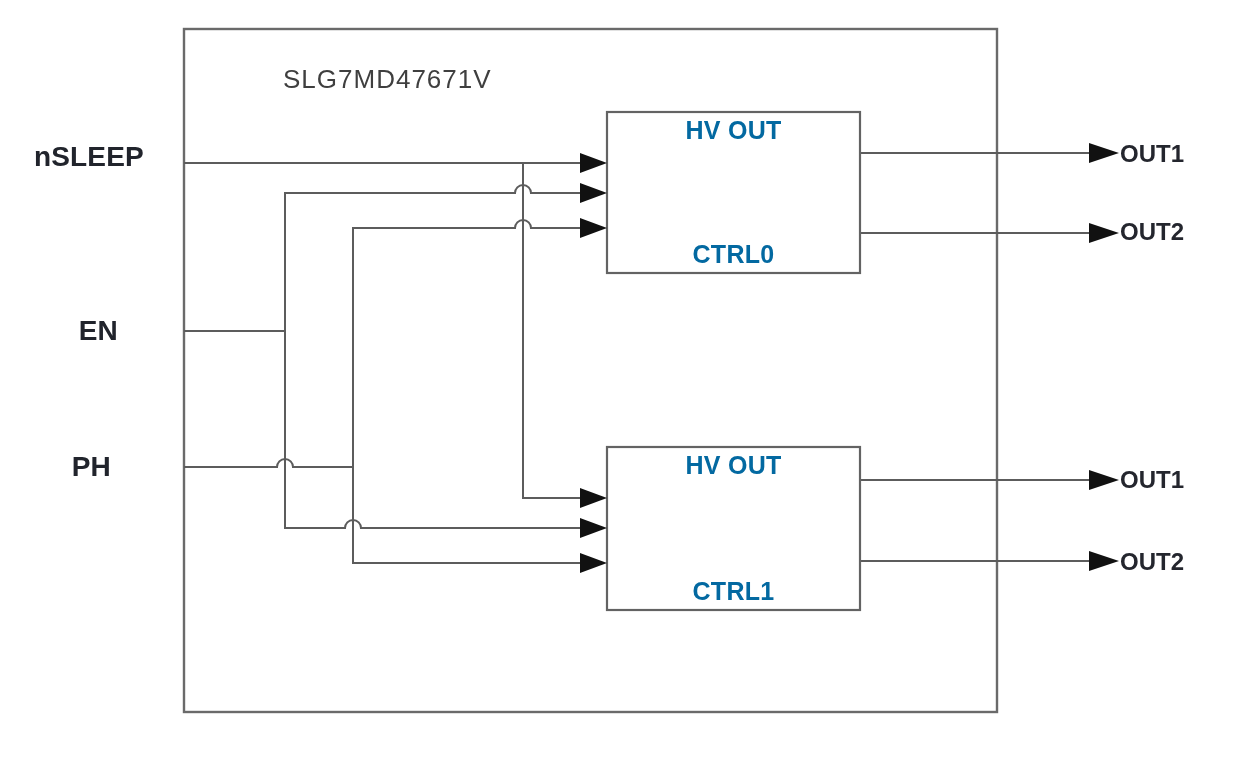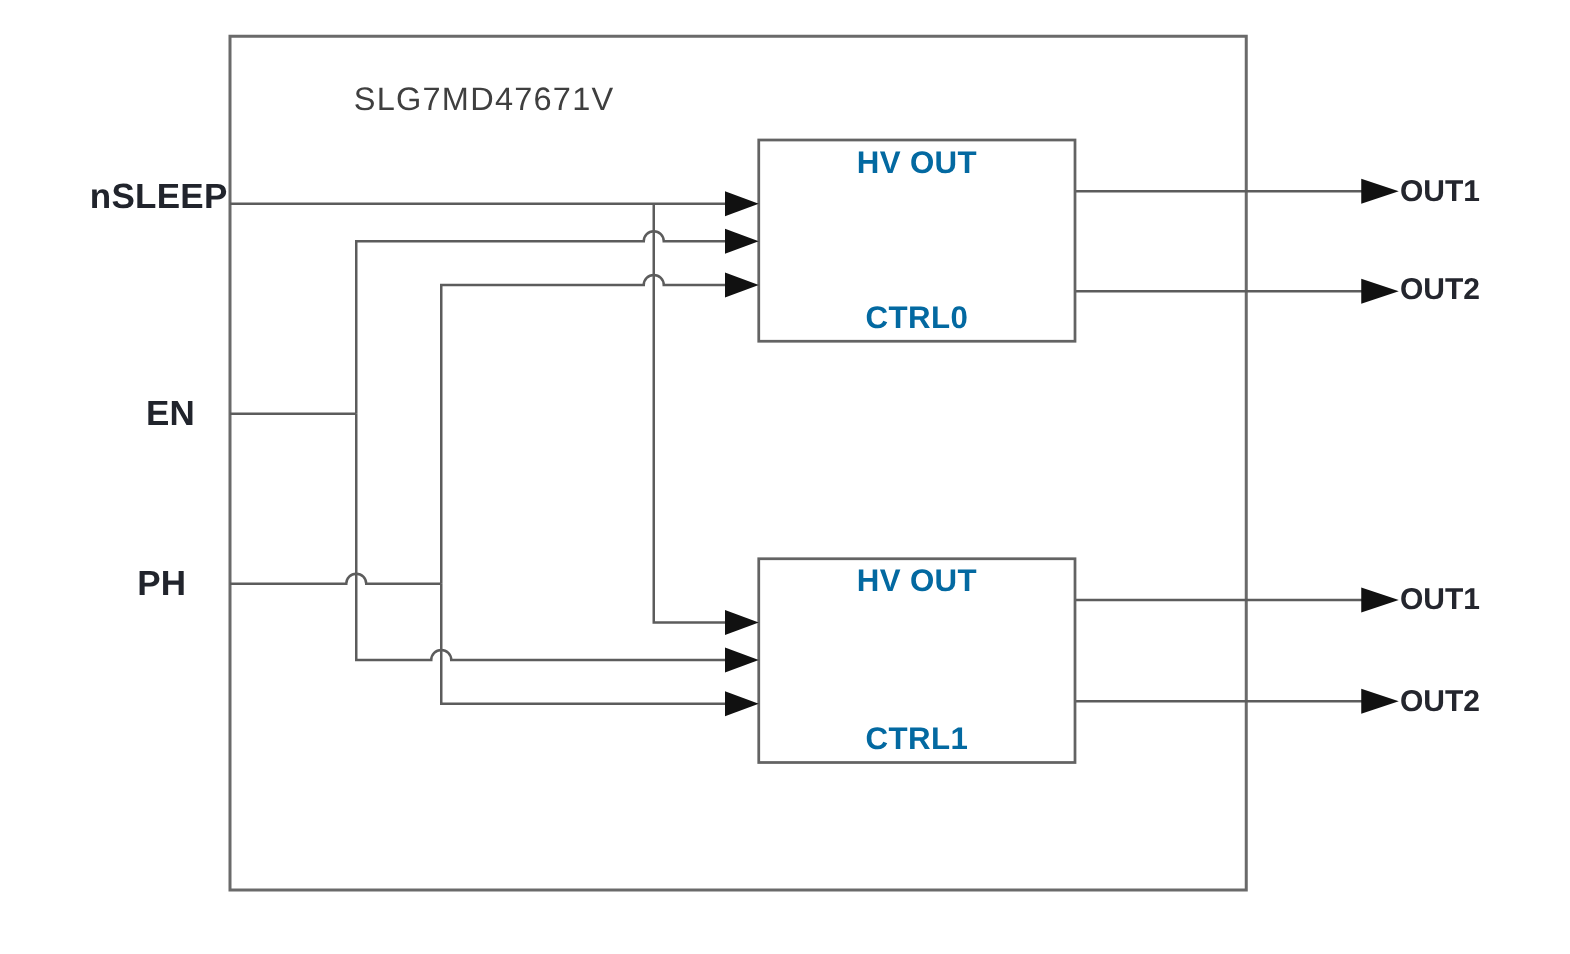--- a/index.html
+++ b/index.html
@@ -22,21 +22,20 @@
   }
   .pin-label {
     position: absolute;
     font-size: 28px;
     font-weight: 600;
     color: #21242c;
     line-height: 33px;
     text-align: right;
     letter-spacing: 0.2px;
     white-space: nowrap;
-    margin-left: 38px;
   }
   .out-label {
     position: absolute;
     font-size: 24px;
     font-weight: 600;
     color: #24262e;
     line-height: 32px;
     white-space: nowrap;
   }
   .chip-title {

